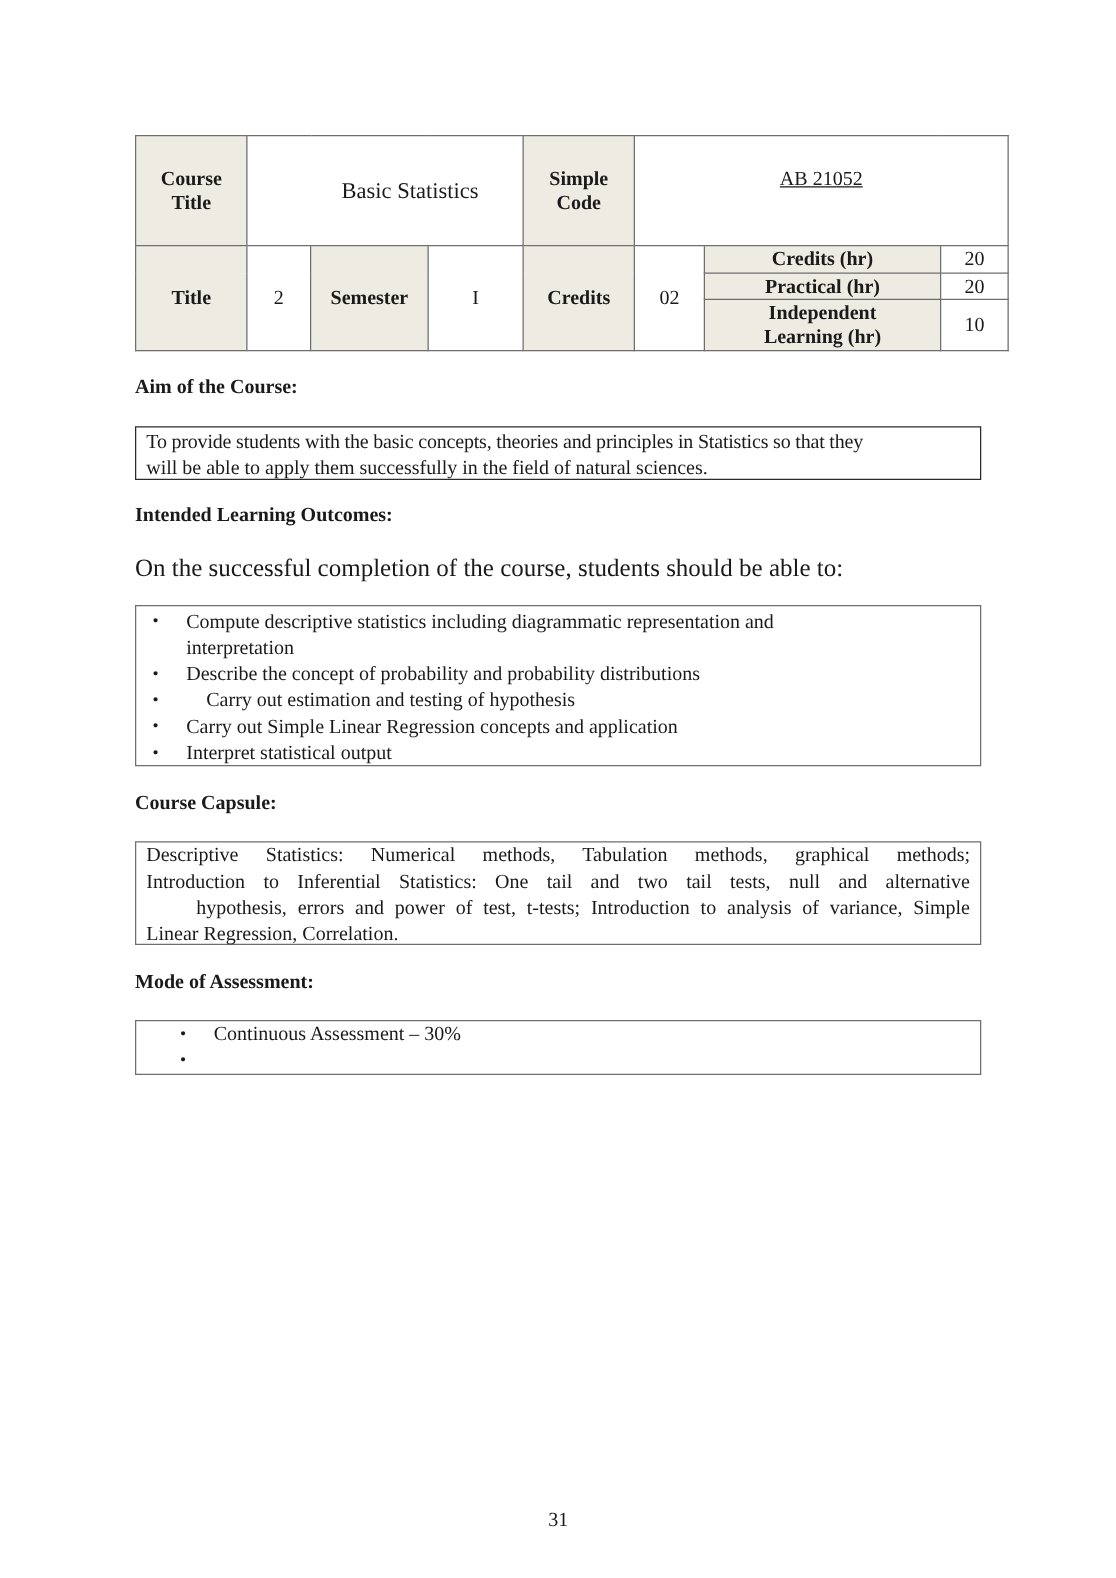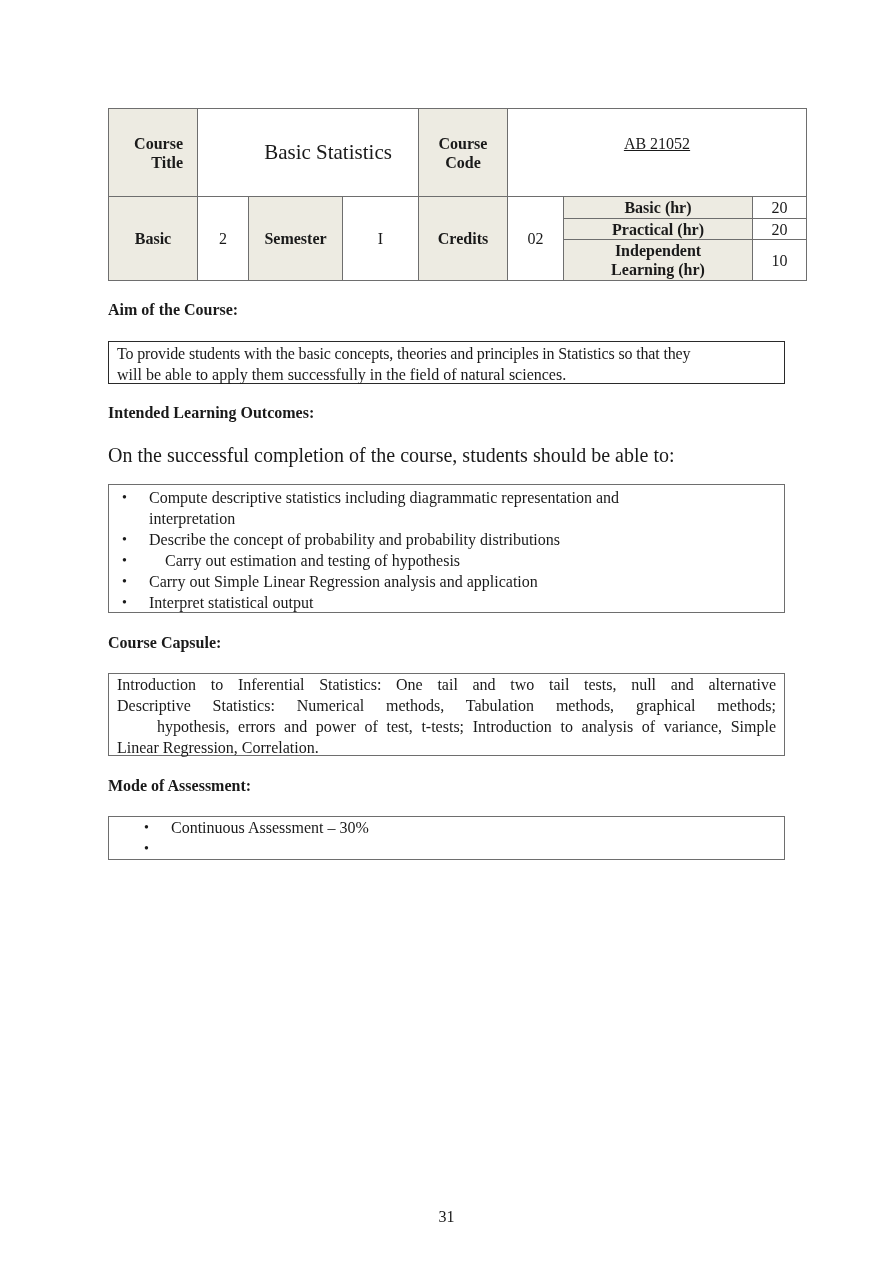--- a/index.html
+++ b/index.html
@@ -49,36 +49,36 @@
       <col style="width:94px">
       <col style="width:76px">
     <col style="width:89px">
       <col style="width:56px">
       <col style="width:189px">
       <col style="width:54px">
   </colgroup>
   <tbody>
       <tr style="height:88px">
     <td class="sh">
-      <span style="display:inline-block;width:60px;text-align:right;">Course Title</span>
+      <span style="display:inline-block;width:60px;">Course Title</span>
     </td>
-    <td class="val" colspan="3" style="font-size:21px;padding-left:40px;">Basic Statistics</td>
+    <td class="val" colspan="3" style="font-size:18px;padding-left:40px;">Basic Statistics</td>
     <td class="sh">
-      <span style="display:inline-block;width:60px;">Course Code</span>
+      <span style="display:inline-block;width:60px;">Simple Code</span>
     </td>
     <td class="val top" colspan="3" style="padding-top:25px;">AB 21052</td>
   </tr>
   <tr style="height:22px">
-    <td class="sh" rowspan="3">Basic</td>
+    <td class="sh" rowspan="3">Title</td>
     <td class="val" rowspan="3">2</td>
     <td class="sh" rowspan="3">Semester</td>
     <td class="val" rowspan="3">I</td>
     <td class="sh" rowspan="3">Credits</td>
     <td class="val" rowspan="3">02</td>
-    <td class="sh">Basic (hr)</td>
+    <td class="sh">Credits (hr)</td>
     <td class="val">20</td>
   </tr>
   <tr style="height:21px">
     <td class="sh">Practical (hr)</td>
     <td class="val">20</td>
   </tr>
   <tr style="height:41px">
     <td class="sh">
       <div>Independent</div>
       <div>Learning (hr)</div>
@@ -106,33 +106,33 @@
     <li style="height:21px;">
       <span class="bullet" style="left:13px; top:0;">•</span>
       <div style="position:absolute; left:40px; top:0;">Describe the concept of probability and probability distributions</div>
     </li>
     <li style="height:21px;">
       <span class="bullet" style="left:13px; top:0;">•</span>
       <div style="position:absolute; left:56px; top:0;">Carry out estimation and testing of hypothesis</div>
     </li>
     <li style="height:21px;">
       <span class="bullet" style="left:13px; top:0;">•</span>
-      <div style="position:absolute; left:40px; top:0;">Carry out Simple Linear Regression analysis and application</div>
+      <div style="position:absolute; left:40px; top:0;">Carry out Simple Linear Regression concepts and application</div>
     </li>
     <li style="height:21px;">
       <span class="bullet" style="left:13px; top:0;">•</span>
       <div style="position:absolute; left:40px; top:0;">Interpret statistical output</div>
     </li>
   </ul>
 </div>
 
 <div class="h" style="top:634px;">Course Capsule:</div>
 <div class="box" style="top:673px; height:83px; padding:0 8px;">
+  <div class="justify" style="text-align-last:justify;">Descriptive Statistics: Numerical methods, Tabulation methods, graphical methods;</div>
   <div class="justify" style="text-align-last:justify;">Introduction to Inferential Statistics: One tail and two tail tests, null and alternative</div>
-  <div class="justify" style="text-align-last:justify;">Descriptive Statistics: Numerical methods, Tabulation methods, graphical methods;</div>
   <div class="justify" style="text-align-last:justify;margin-left:40px;">hypothesis, errors and power of test, t-tests; Introduction to analysis of variance, Simple</div>
   <div>Linear Regression, Correlation.</div>
 </div>
 
 <div class="h" style="top:777px;">Mode of Assessment:</div>
 <div class="box" style="top:816px; height:44px; padding-top:0;">
   <ul>
     <li style="height:21px;">
       <span class="bullet" style="left:35px; top:0;">•</span>
       <div style="position:absolute; left:62px; top:0;">Continuous Assessment – 30%</div>

